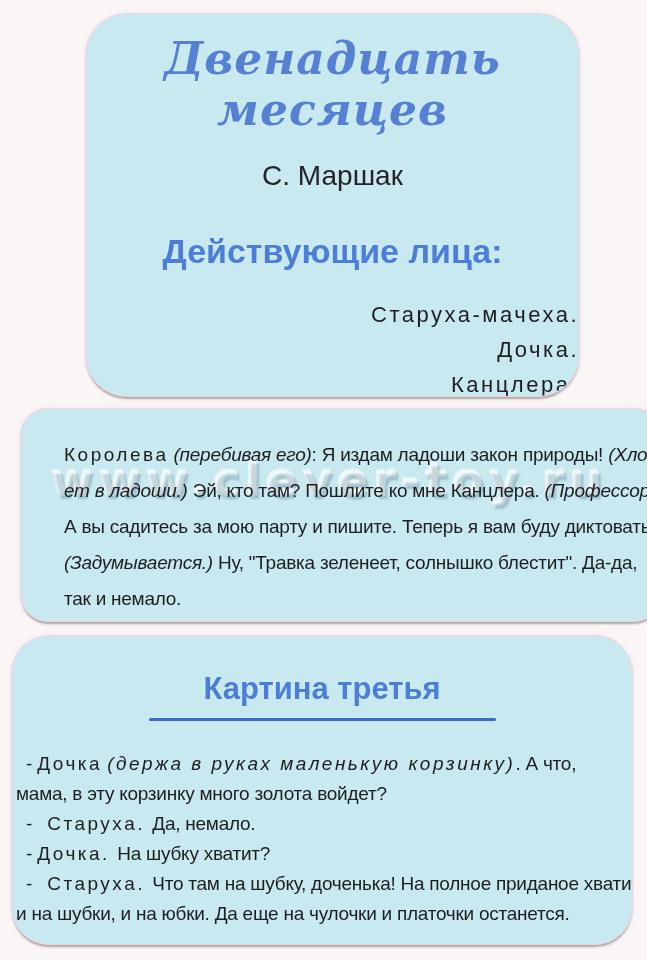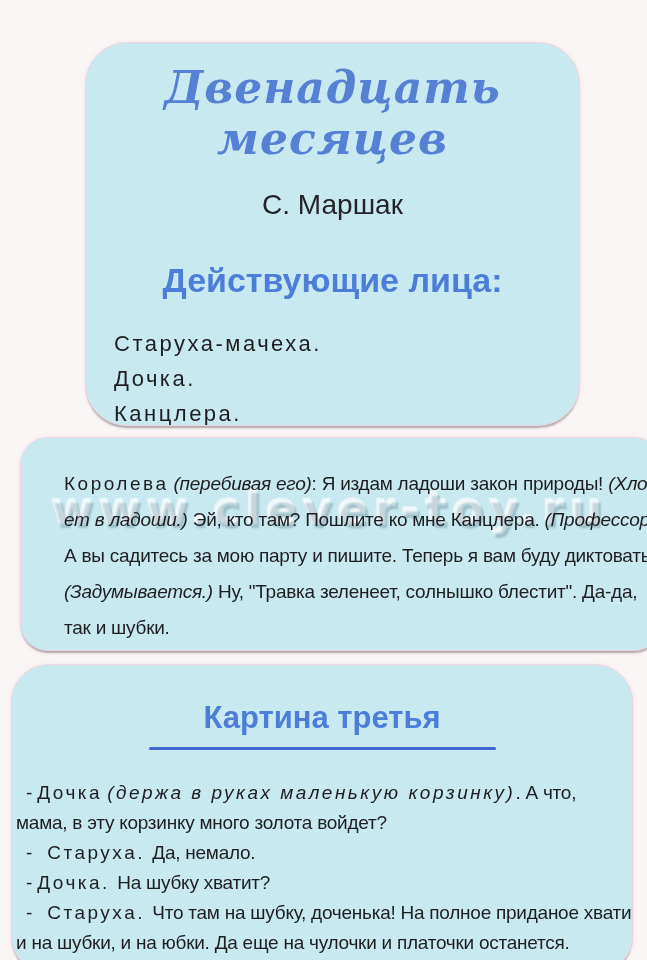--- a/index.html
+++ b/index.html
@@ -11,21 +11,20 @@
   }
   .stage{position:relative;width:647px;height:960px;}
   .card{
     position:absolute;
     background:var(--card-bg,#c9e9f1);
     border:1px solid var(--card-edge,#eed4e2);
     box-shadow:0 3px 2px -1px rgba(105,95,102,.5), 0 0 6px rgba(205,170,190,.18);
     box-sizing:border-box;
     color:var(--text-dark,#1e1e20);
     overflow:hidden;
-    margin-top:29px;
   }
   .card1{left:85px;top:13px;width:495px;height:384px;border-radius:42px;}
   .card2{left:20px;top:408px;width:642px;height:214px;border-radius:28px;}
   .card3{left:11px;top:635px;width:622px;height:310px;border-radius:38px;}
 
   .play-title{
     margin:20px 6px 0;
     text-align:center;
     font-family:"DejaVu Serif",serif;
     font-style:italic;font-weight:700;
@@ -38,21 +37,21 @@
     font-size:28px;line-height:30px;color:#242428;
   }
   .cast-heading{
     margin-top:44px;text-align:center;
     font-size:34px;line-height:32px;font-weight:700;
     color:var(--heading-blue,#4c7ed9);
   }
   .cast-list{
     margin-top:30px;padding-left:28px;
     font-size:22px;line-height:35px;
-    letter-spacing:2.5px;word-spacing:2px;
+    letter-spacing:2.5px;word-spacing:2px;text-align:right;
   }
 
   .dialogue{font-size:19px;letter-spacing:-.25px;position:relative;z-index:1;}
   .dialogue .tline{white-space:pre;}
   .dlg2{padding:28px 4px 0 43px;line-height:36px;}
   .dlg3{margin-top:28px;padding:0 2px 0 4px;line-height:30px;}
 
   .tline{white-space:pre;}
   .it{font-style:italic;}
   .sp{letter-spacing:2.5px;}
@@ -95,21 +94,21 @@
       </div>
   </section>
 
   <section class="card card2">
     <div class="watermark">www.clever-toy.ru</div>
     <div class="dialogue dlg2">
         <div class="tline"><span class="sp">Королева</span><span> </span><span class="it">(перебивая его)</span><span>: Я издам ладоши закон природы! </span><span class="it">(Хлопа-</span></div>
         <div class="tline"><span class="it">ет в ладоши.)</span><span> Эй, кто там? Пошлите ко мне Канцлера. </span><span class="it">(Профессору.)</span></div>
         <div class="tline"><span>А вы садитесь за мою парту и пишите. Теперь я вам буду диктовать.</span></div>
         <div class="tline"><span class="it">(Задумывается.)</span><span> Ну, "Травка зеленеет, солнышко блестит". Да-да,</span></div>
-        <div class="tline"><span>так и шубки.</span></div>
+        <div class="tline"><span>так и немало.</span></div>
       </div>
   </section>
 
   <section class="card card3">
     <h2 class="scene-heading">Картина третья</h2>
     <div class="rule"></div>
     <div class="dialogue dlg3">
         <div class="tline"><span>  - </span><span class="sp">Дочка</span><span> </span><span class="it sp">(держа в руках маленькую корзинку)</span><span>. А что,</span></div>
         <div class="tline"><span>мама, в эту корзинку много золота войдет?</span></div>
         <div class="tline"><span>  -   </span><span class="sp">Старуха</span><span>.  Да, немало.</span></div>

